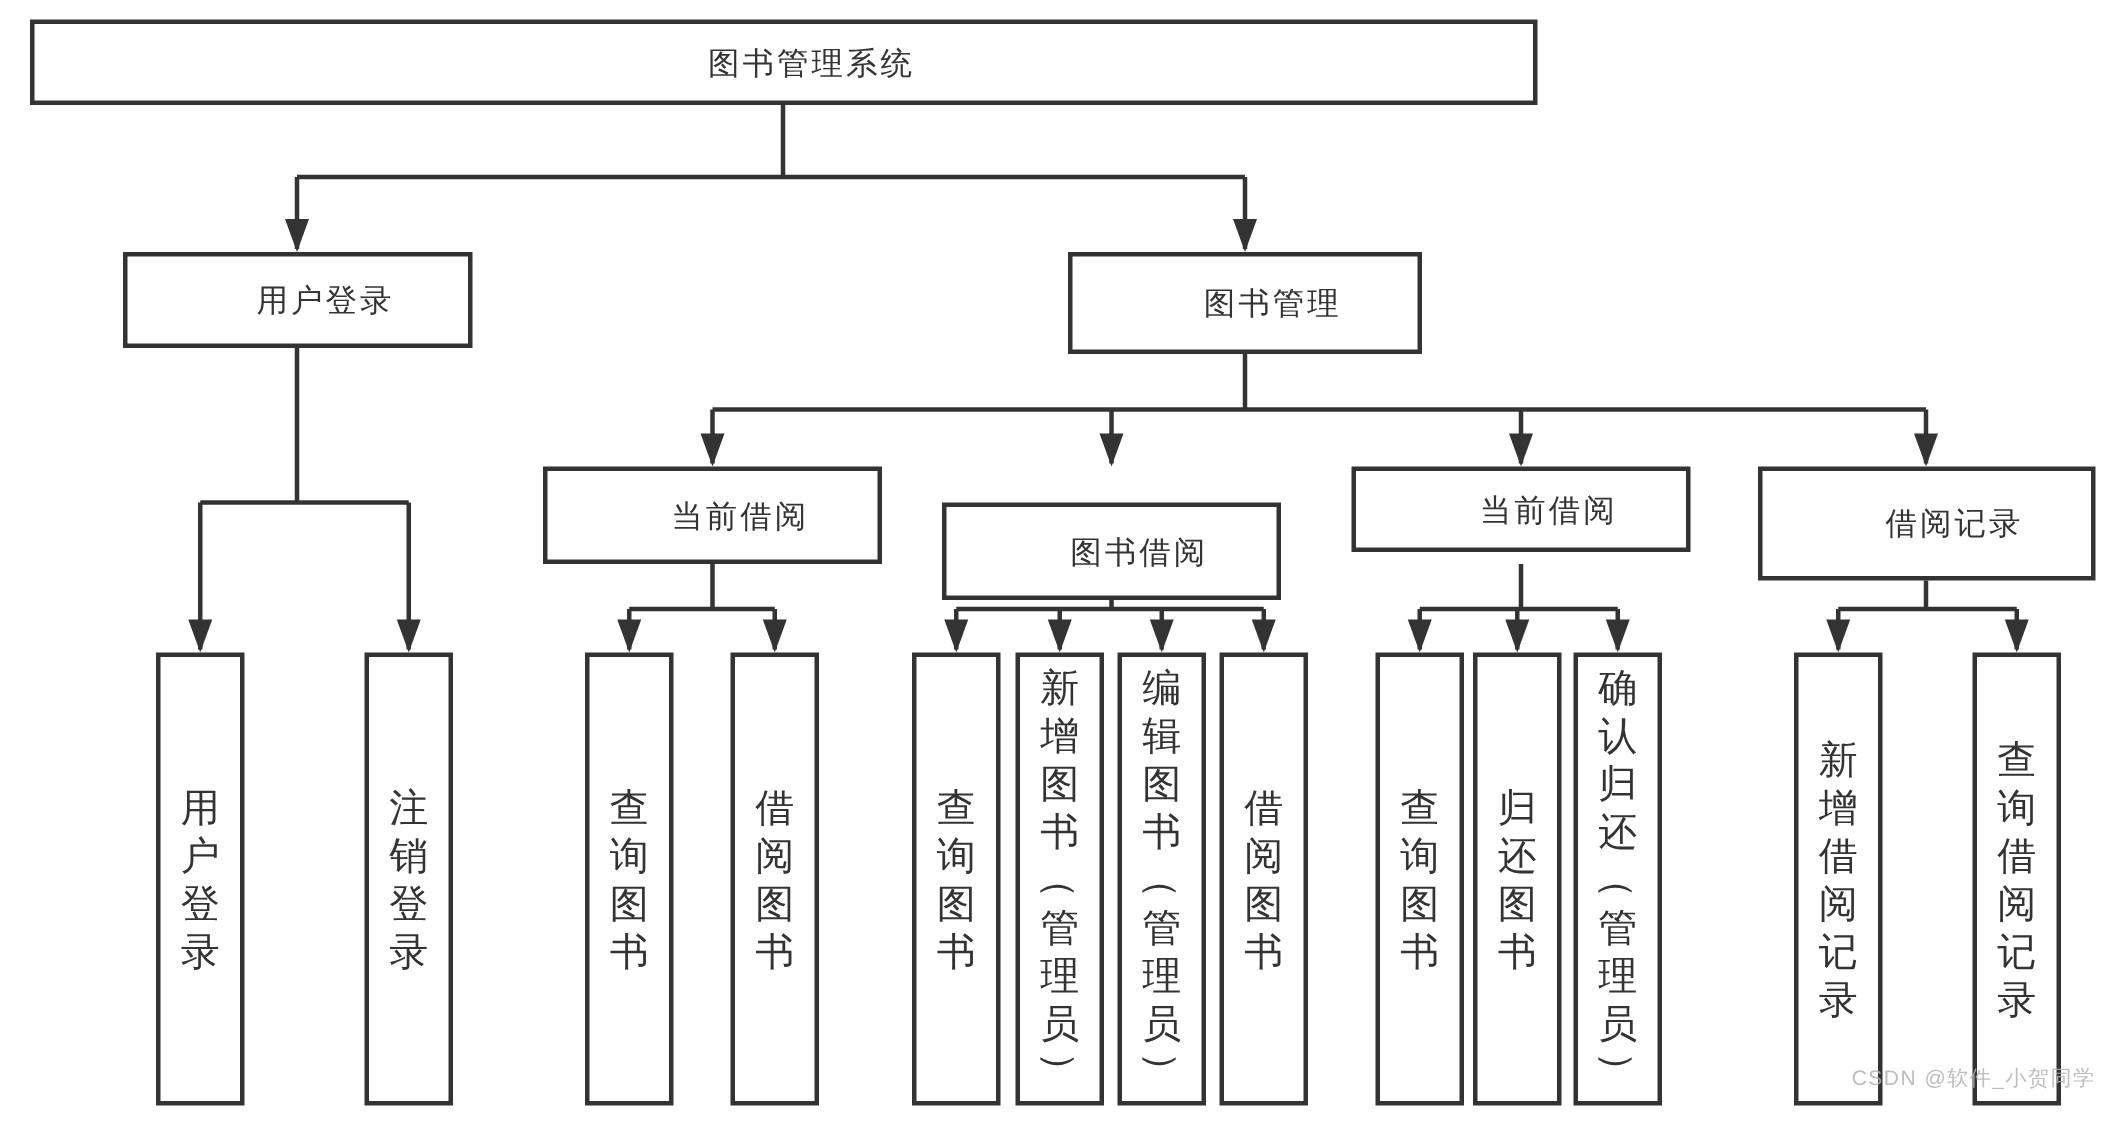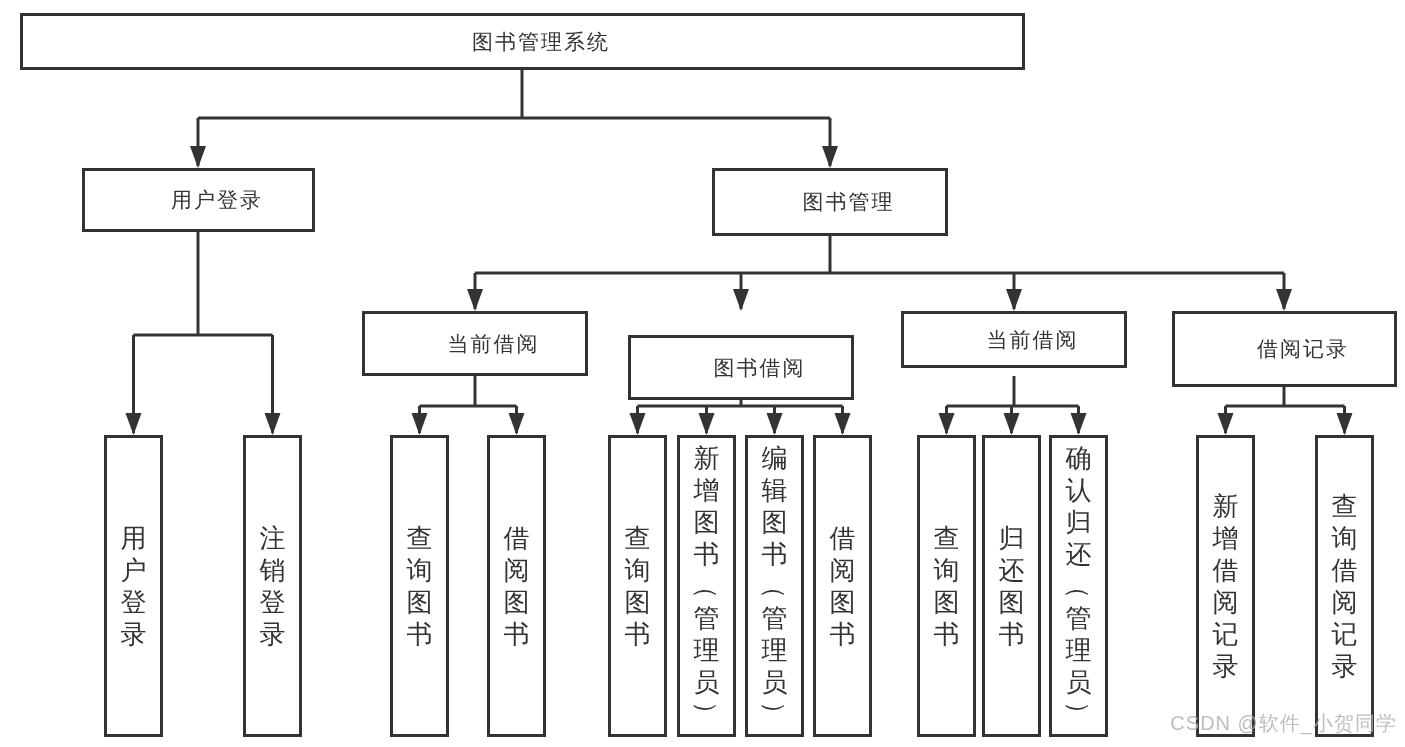--- a/index.html
+++ b/index.html
@@ -76,21 +76,21 @@
   .leaf-4b { left: 982px;  top: 435px; }
   .leaf-4c { left: 1049px; top: 435px; }
   .leaf-5a { left: 1196px; top: 435px; }
   .leaf-5b { left: 1315px; top: 435px; }
 
   .watermark {
     position: absolute;
     right: 8px;
     top: 710px;
     z-index: 3;
-    font-size: 20px;
+    font-size: 14px;
     color: #b2b2b2;
     letter-spacing: 1px;
     opacity: 0.85;
     white-space: nowrap;
   }
 </style>
 </head>
 <body>
 
 <div class="canvas">

